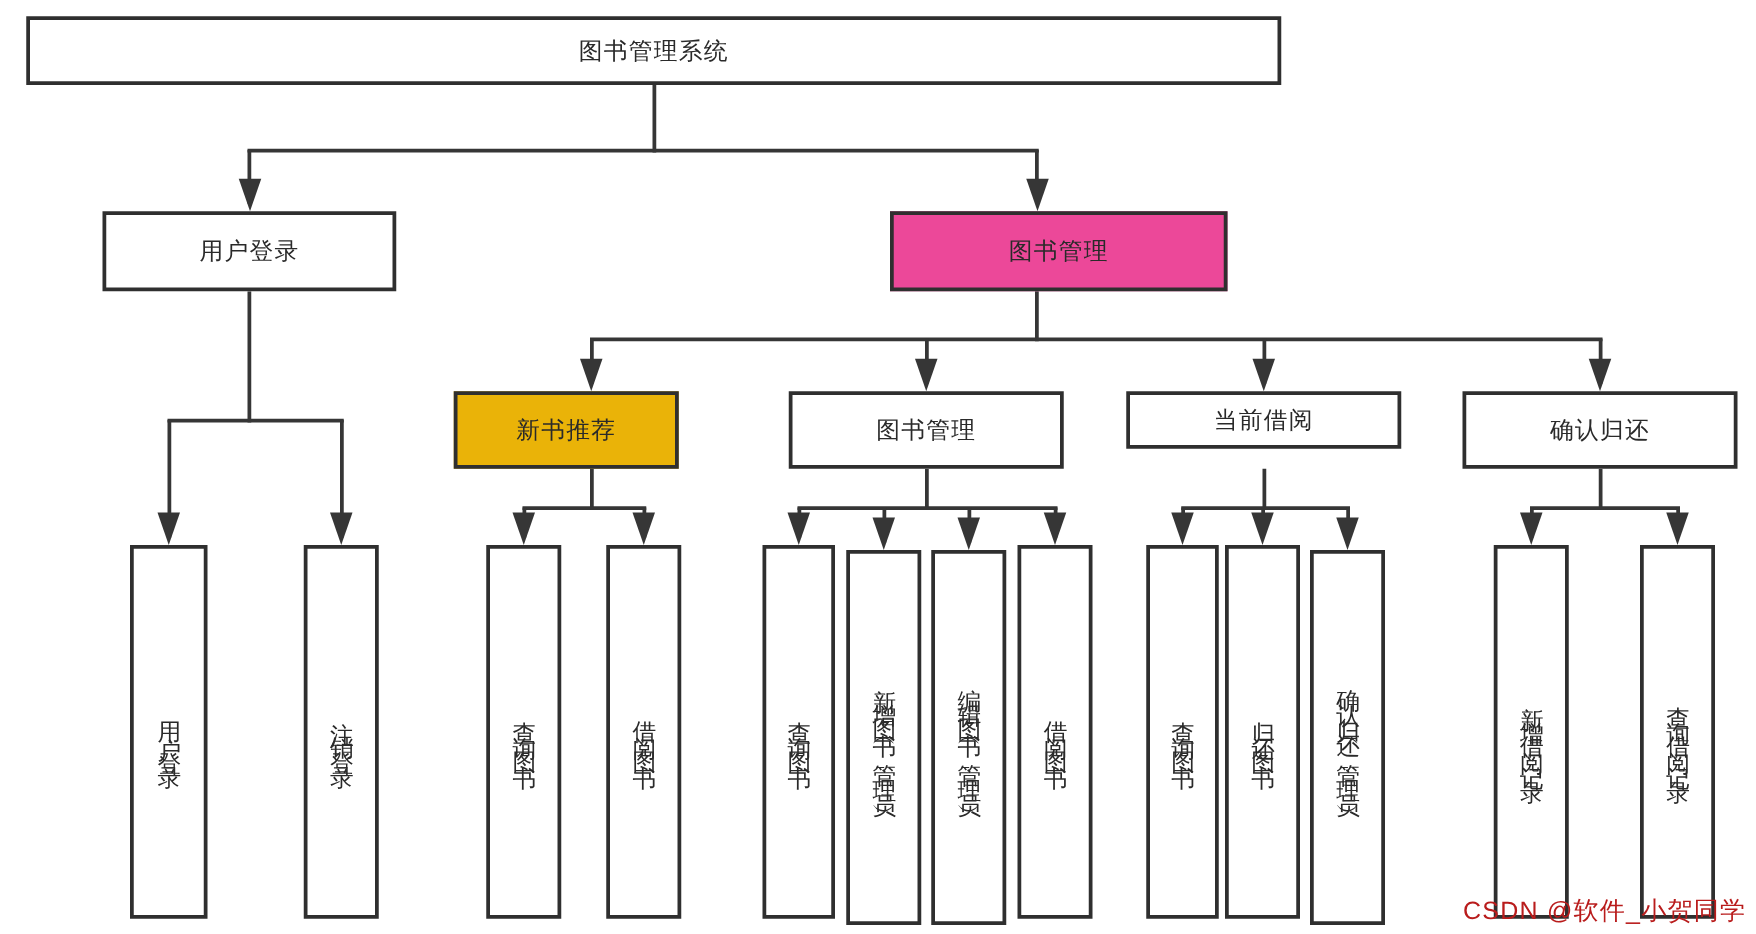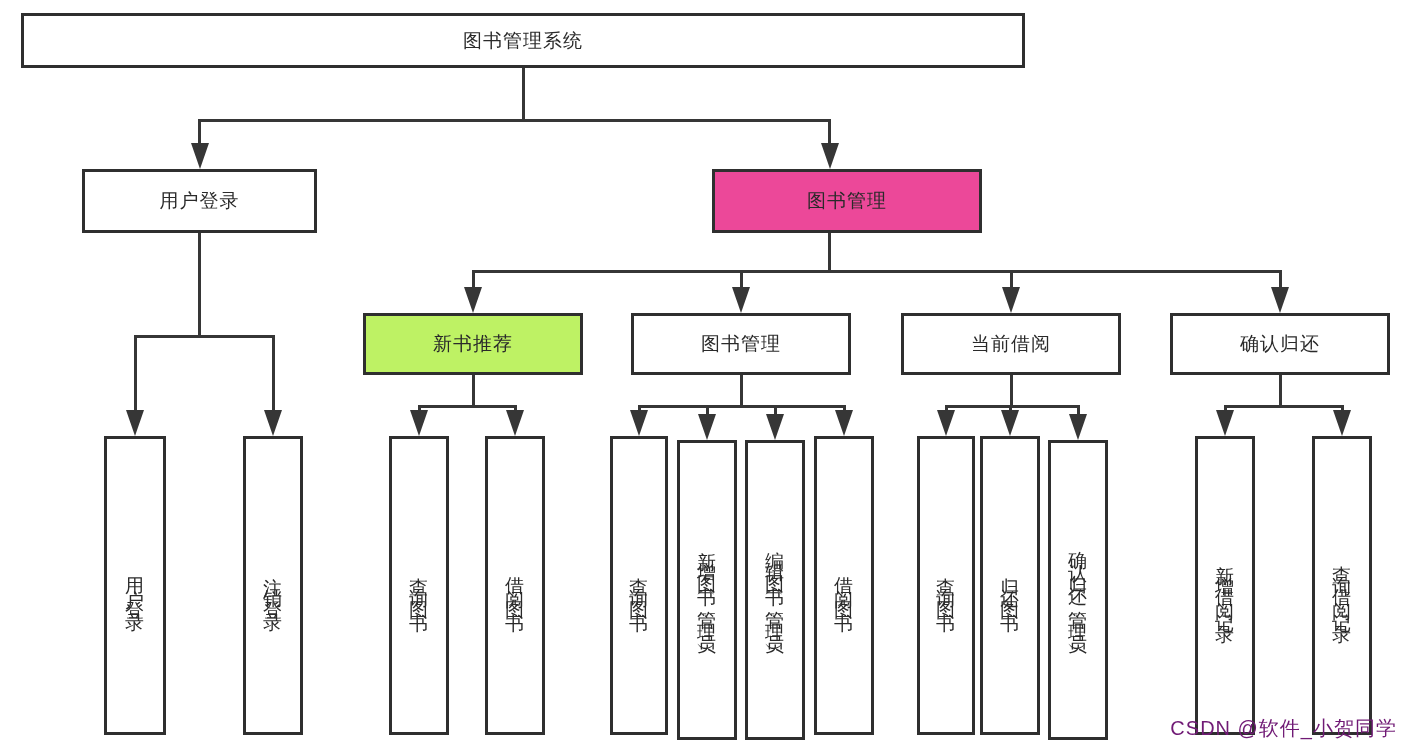--- a/index.html
+++ b/index.html
@@ -122,27 +122,27 @@
   <div id="nodes">
       <div class="node" style="left: 21px; top: 13px; width: 1004px; height: 55px; border-color: rgb(47, 47, 47); background: rgb(255, 255, 255); color: rgb(42, 42, 42);">
         <span>图书管理系统</span>
       </div>
       <div class="node" style="left: 82px; top: 169px; width: 235px; height: 64px; border-color: rgb(47, 47, 47); background: rgb(255, 255, 255); color: rgb(42, 42, 42);">
         <span>用户登录</span>
       </div>
       <div class="node" style="left: 712px; top: 169px; width: 270px; height: 64px; border-color: rgb(47, 47, 47); background: #ec4899; color: rgb(42, 42, 42);">
         <span>图书管理</span>
       </div>
-      <div class="node" style="left: 363px; top: 313px; width: 220px; height: 62px; border-color: rgb(47, 47, 47); background: #bef264; color: rgb(42, 42, 42);">
+      <div class="node" style="left: 363px; top: 313px; width: 180px; height: 62px; border-color: rgb(47, 47, 47); background: #eab308; color: rgb(42, 42, 42);">
         <span>新书推荐</span>
       </div>
       <div class="node" style="left: 631px; top: 313px; width: 220px; height: 62px; border-color: rgb(47, 47, 47); background: rgb(255, 255, 255); color: rgb(42, 42, 42);">
         <span>图书管理</span>
       </div>
-      <div class="node" style="left: 901px; top: 313px; width: 220px; height: 62px; border-color: rgb(47, 47, 47); background: rgb(255, 255, 255); color: rgb(42, 42, 42);">
+      <div class="node" style="left: 901px; top: 313px; width: 220px; height: 46px; border-color: rgb(47, 47, 47); background: rgb(255, 255, 255); color: rgb(42, 42, 42);">
         <span>当前借阅</span>
       </div>
       <div class="node" style="left: 1170px; top: 313px; width: 220px; height: 62px; border-color: rgb(47, 47, 47); background: rgb(255, 255, 255); color: rgb(42, 42, 42);">
         <span>确认归还</span>
       </div>
       <div class="node vertical" style="left: 104px; top: 436px; width: 62px; height: 299px; border-color: rgb(47, 47, 47); background: rgb(255, 255, 255); color: rgb(42, 42, 42);">
         <span>用户登录</span>
       </div>
       <div class="node vertical" style="left: 243px; top: 436px; width: 60px; height: 299px; border-color: rgb(47, 47, 47); background: rgb(255, 255, 255); color: rgb(42, 42, 42);">
         <span>注销登录</span>
@@ -174,14 +174,14 @@
       <div class="node vertical" style="left: 1048px; top: 440px; width: 60px; height: 300px; border-color: rgb(47, 47, 47); background: rgb(255, 255, 255); color: rgb(42, 42, 42);">
         <span>确认归还（管理员）</span>
       </div>
       <div class="node vertical" style="left: 1195px; top: 436px; width: 60px; height: 299px; border-color: rgb(47, 47, 47); background: rgb(255, 255, 255); color: rgb(42, 42, 42);">
         <span>新增借阅记录</span>
       </div>
       <div class="node vertical" style="left: 1312px; top: 436px; width: 60px; height: 299px; border-color: rgb(47, 47, 47); background: rgb(255, 255, 255); color: rgb(42, 42, 42);">
         <span>查询借阅记录</span>
       </div>
     </div>
-  <div class="watermark" id="watermark" style="color: #701a75;">CSDN @软件_小贺同学</div>
+  <div class="watermark" id="watermark" style="color: #b91c1c;">CSDN @软件_小贺同学</div>
 </div>
 
 </body></html>

